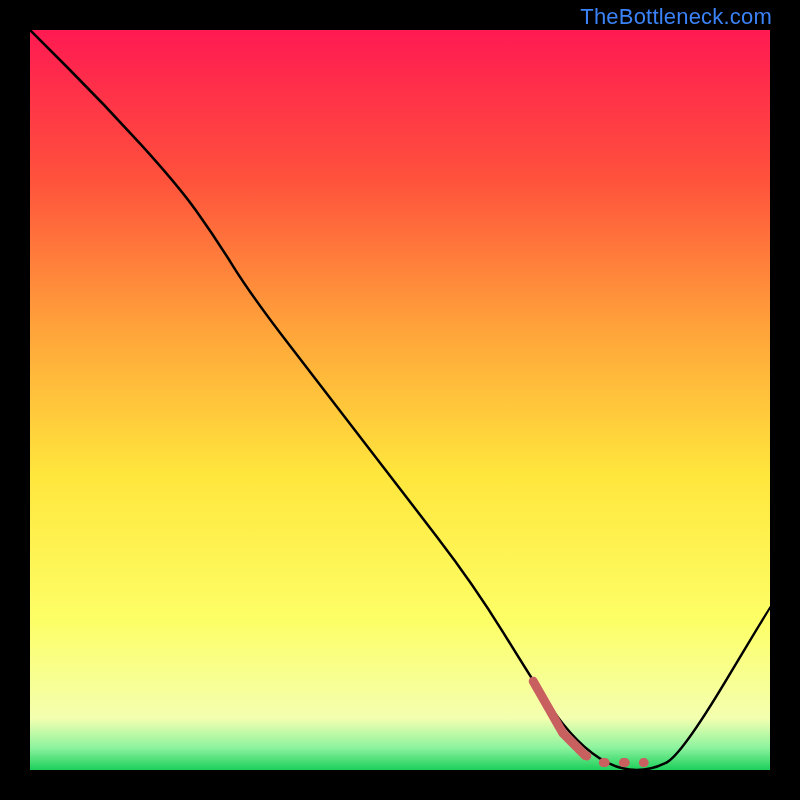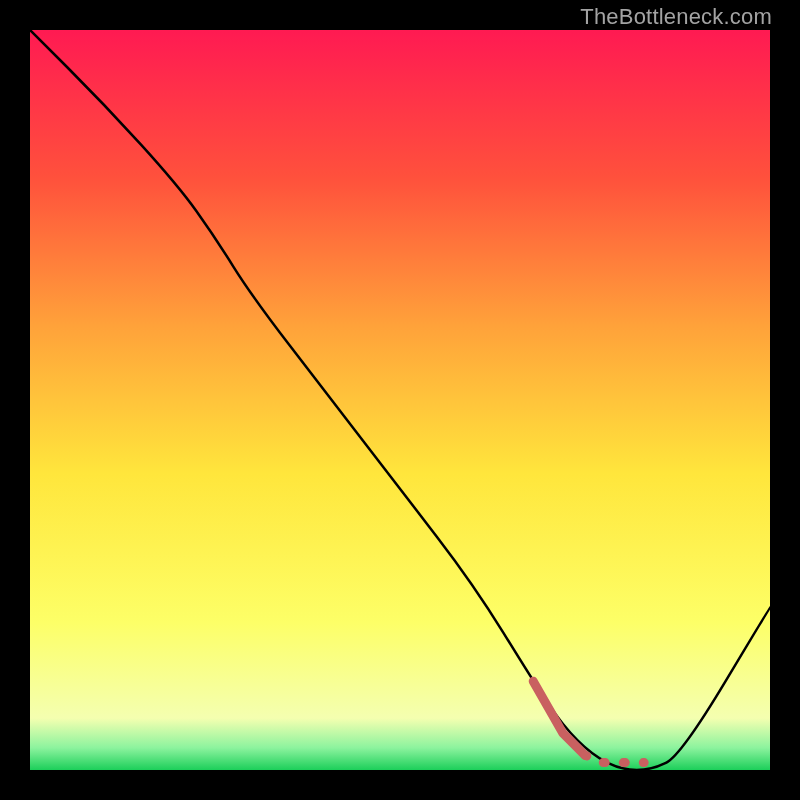--- a/index.html
+++ b/index.html
@@ -24,21 +24,21 @@
     top: 30px;
     width: 740px;
     height: 740px;
   }
   .watermark {
     position: absolute;
     top: 4px;
     right: 28px;
     font-family: Arial, Helvetica, sans-serif;
     font-size: 22px;
-    color: #a3a3a3;
+    color: #3b82f6;
     letter-spacing: 0.2px;
   }
   svg { display: block; }
 </style>
 </head>
 <body>
 
 <div class="frame">
 
   <div class="watermark">TheBottleneck.com</div>

